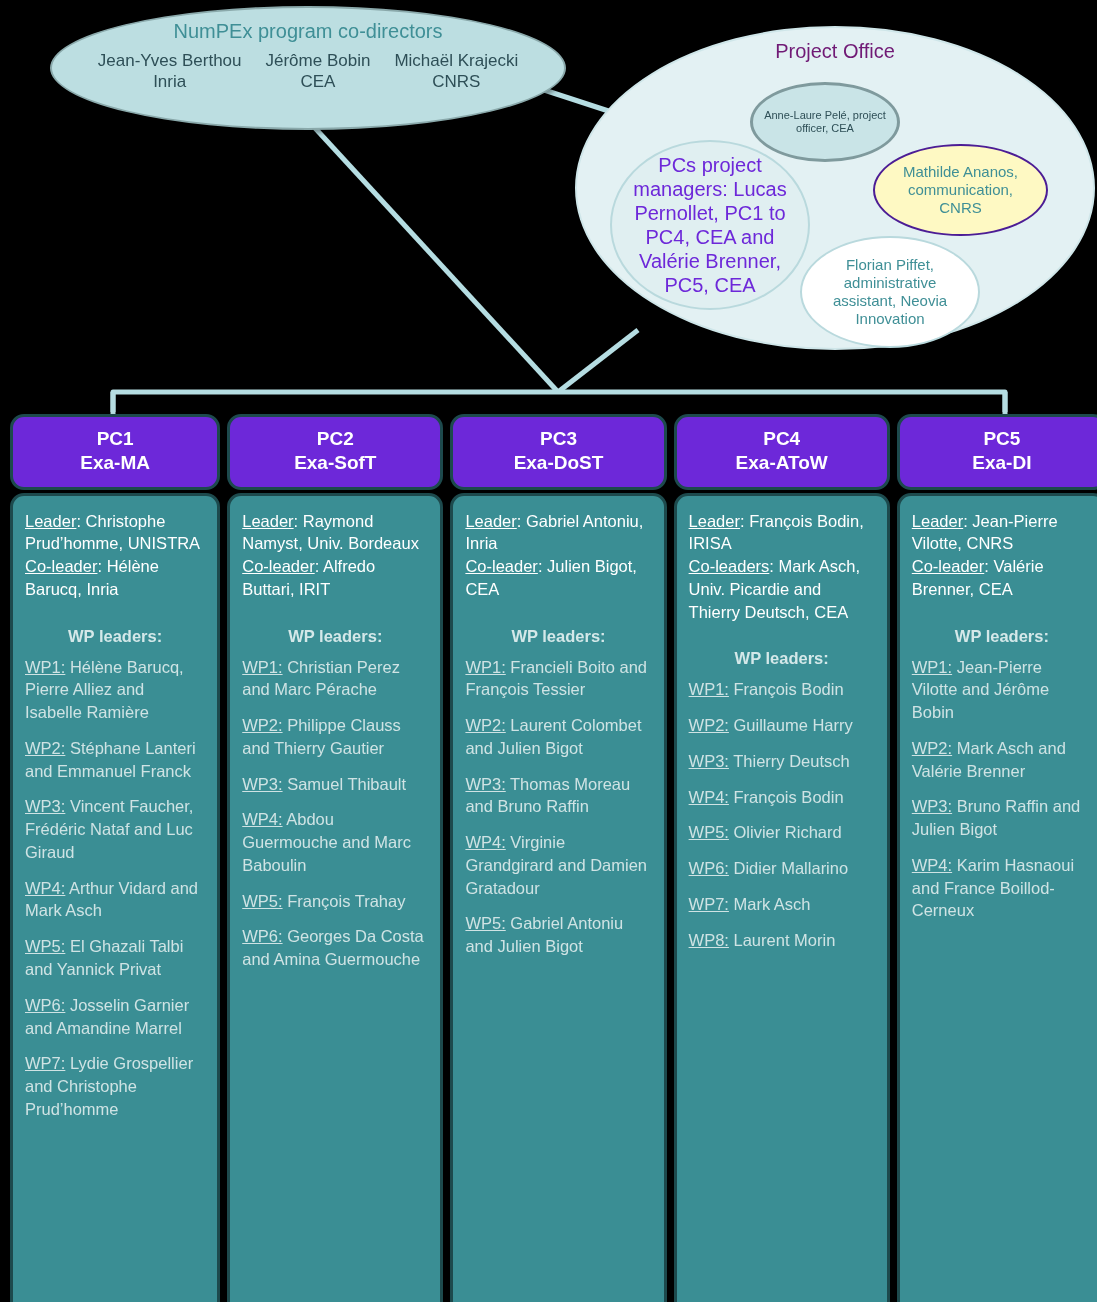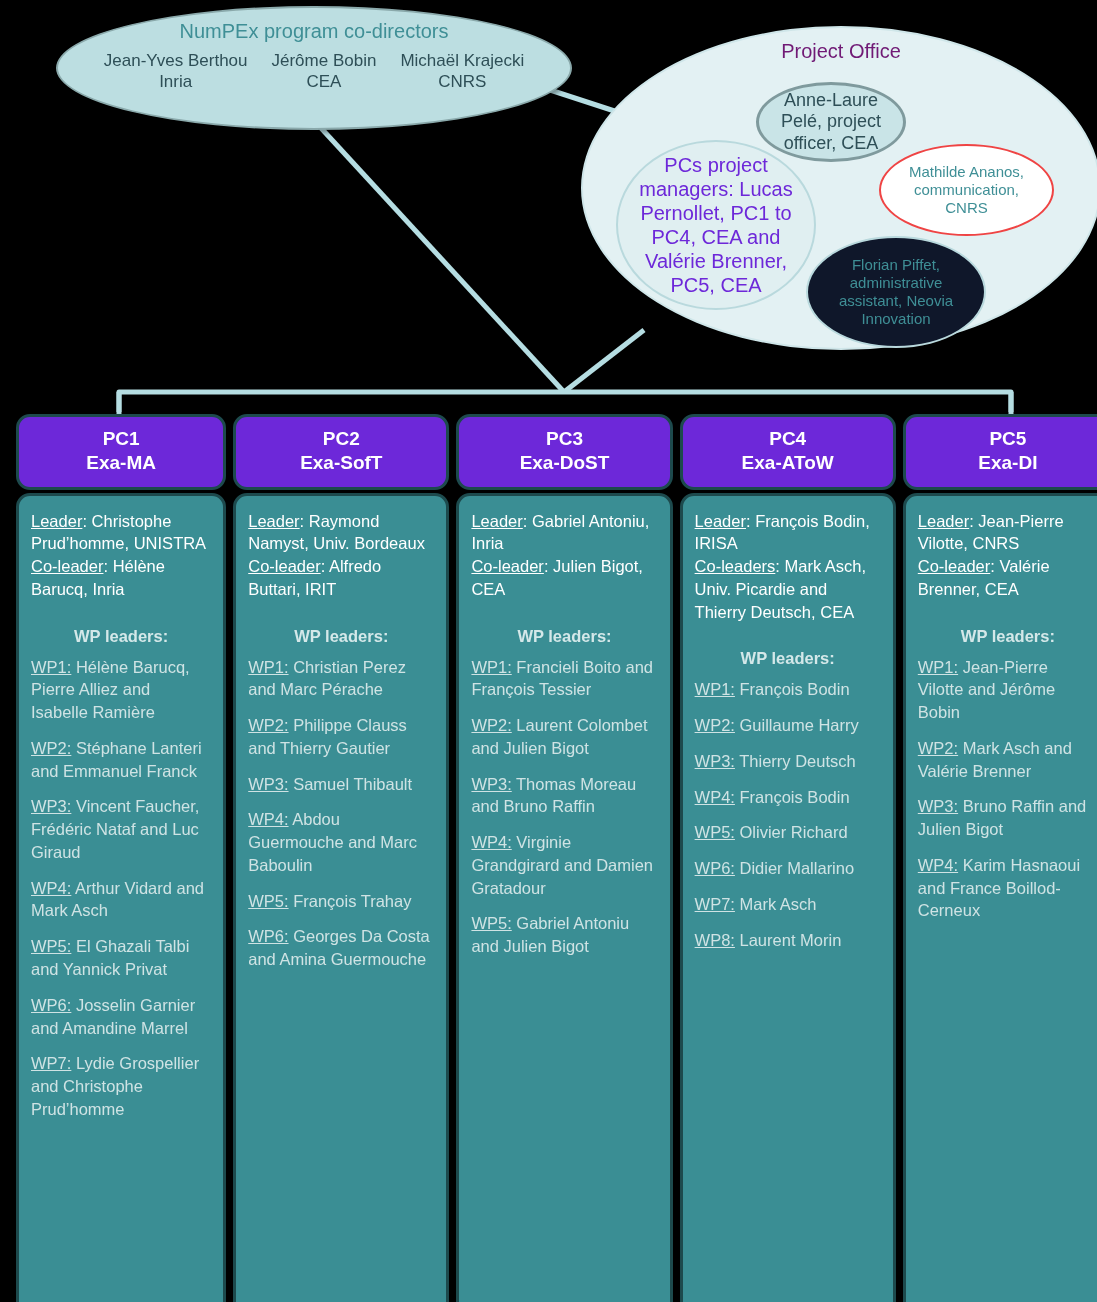--- a/index.html
+++ b/index.html
@@ -9,21 +9,21 @@
   }
   body {
     width: 1097px;
     height: 1302px;
     position: relative;
     overflow: hidden;
     font-family: "Liberation Sans", sans-serif;
   }
   #stage {
     position: absolute;
-    left: 16px; top: 0;
+    left: 10px; top: 0;
     width: 884px;
     height: 1302px;
     padding-left: 29px;
   }
   
   #connectors {
     position: absolute;
     left: 0; top: 0;
     width: 1097px;
     height: 1302px;
@@ -95,52 +95,52 @@
     text-align: center;
     line-height: 1.2;
   }
   #officer-ellipse {
     left: 740px;
     top: 82px;
     width: 150px;
     height: 80px;
     background: #c9e4e7;
     border: 3px solid #7f9a9d;
-    font-size: 18px;
+    font-size: 11px;
     color: #2e4f57;
     padding: 0 8px;
   }
   #pc-managers-ellipse {
     left: 600px;
     top: 140px;
     width: 200px;
     height: 170px;
     background: #e0eff1;
     border: 2px solid #b9d9dd;
     font-size: 20px;
     color: #6d28d9;
     padding: 0 14px;
   }
   #communication-ellipse {
     left: 863px;
     top: 144px;
     width: 175px;
     height: 92px;
-    background: #ffffff;
-    border: 2px solid #ef4444;
+    background: #fef9c3;
+    border: 2px solid #4c1d95;
     font-size: 15px;
     color: #3f8f96;
     padding: 0 10px;
   }
   #assistant-ellipse {
     left: 790px;
     top: 236px;
     width: 180px;
     height: 112px;
-    background: #0f172a;
+    background: #ffffff;
     border: 2px solid #b9d9dd;
     font-size: 15px;
     color: #3f8f96;
     padding: 0 12px;
     text-align: center;
   }
 
   
   #pc-row {
     position: absolute;

